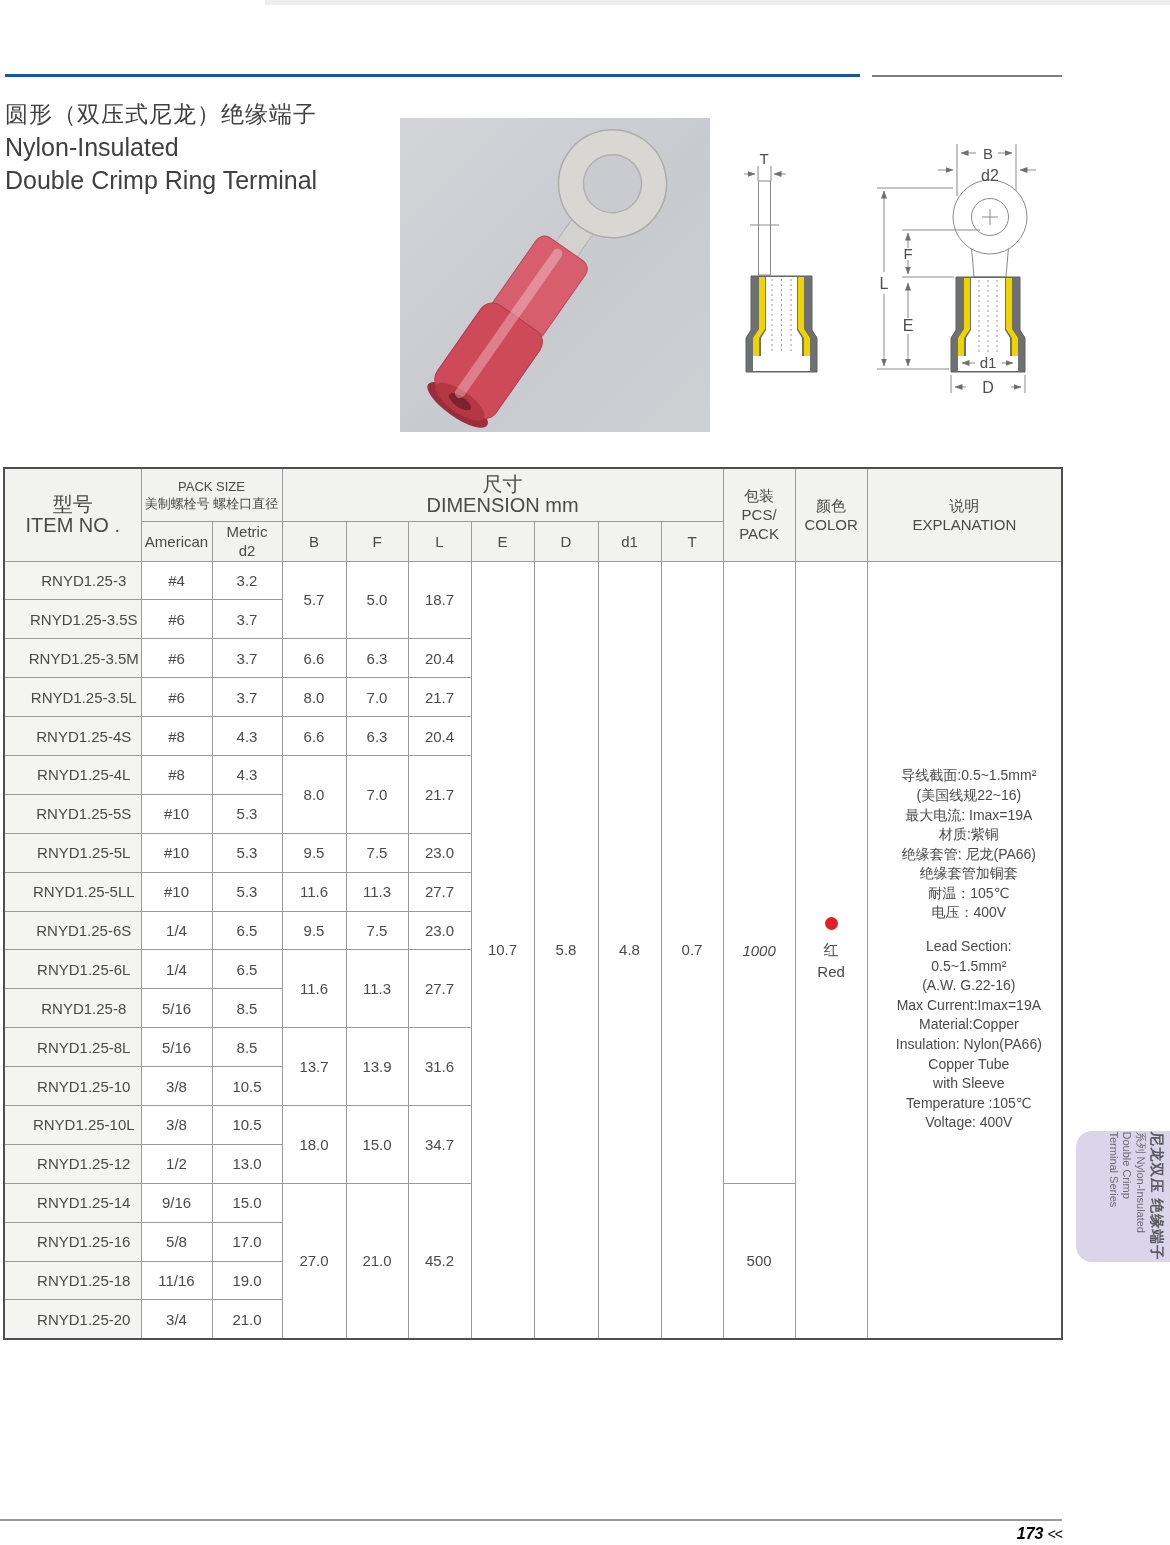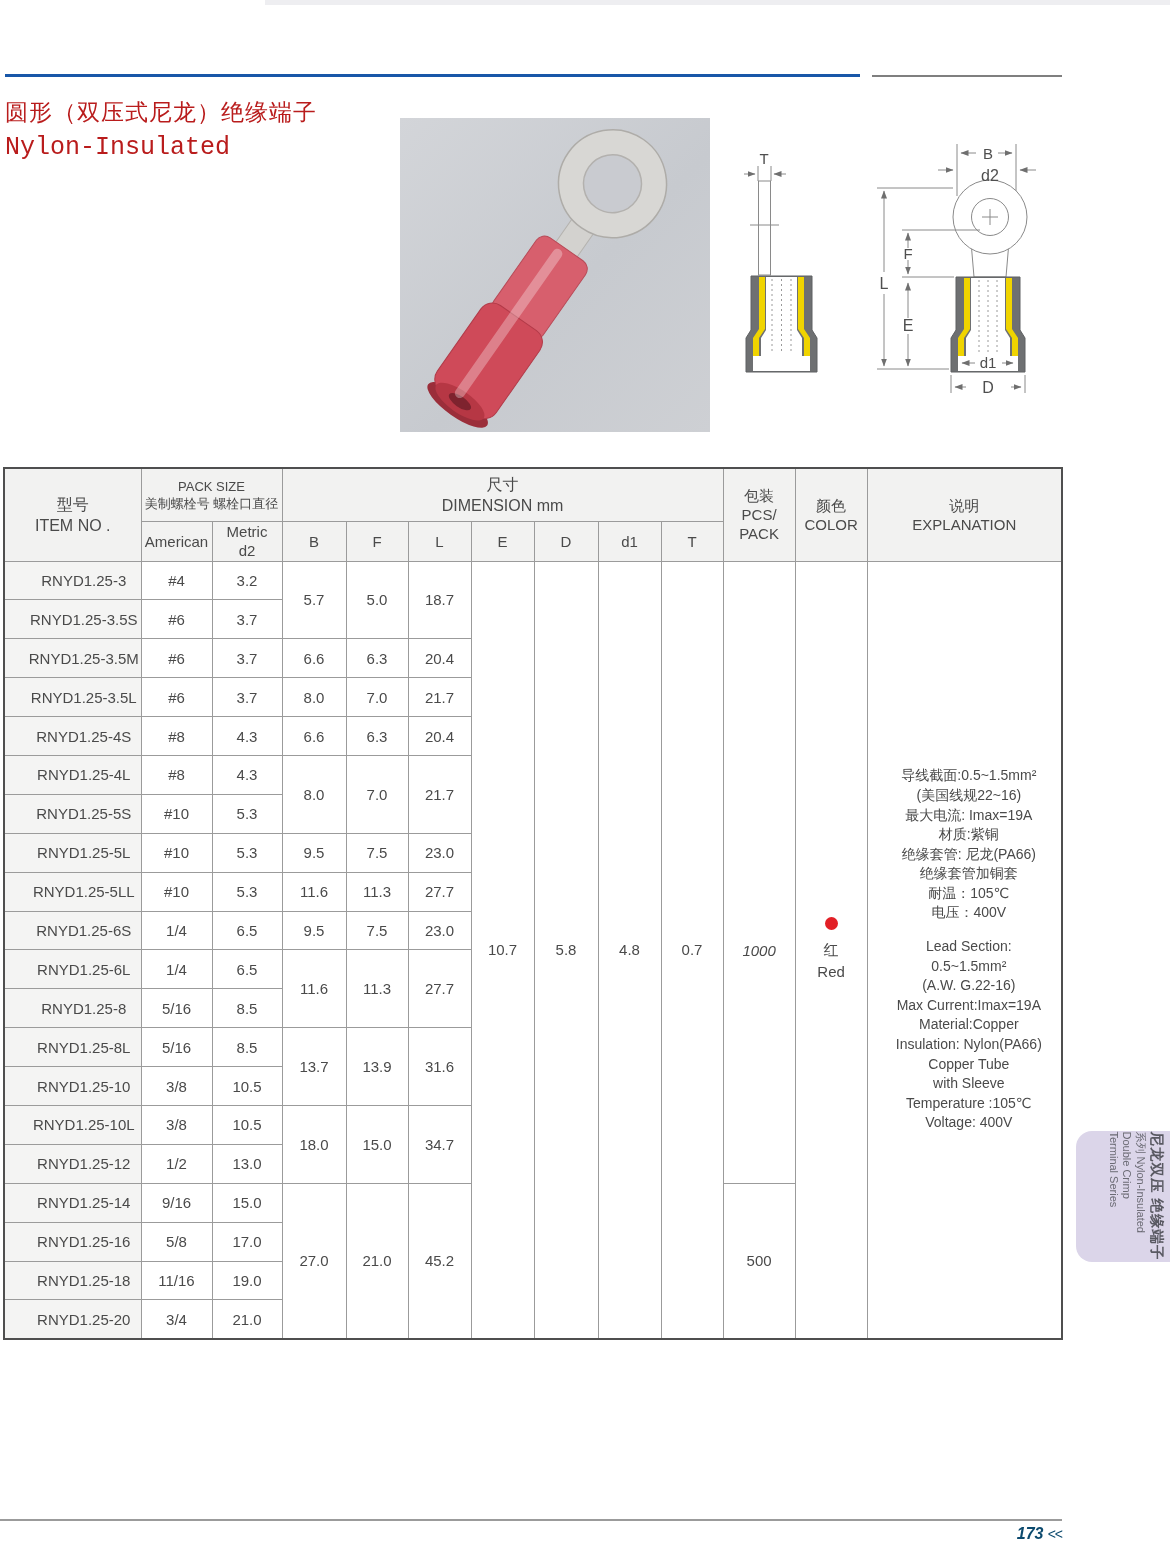--- a/index.html
+++ b/index.html
@@ -4,74 +4,75 @@
 <style>
   * { margin:0; padding:0; box-sizing:border-box; }
   html,body { background:#ffffff; }
   body { font-family:"Liberation Sans","DejaVu Sans",sans-serif; color:#4a4a4a; }
   .page { position:relative; width:1170px; height:1545px; background:#fff; overflow:hidden; }
 
   .top-strip { position:absolute; left:265px; top:0; width:905px; height:5px; background:#eeeef1; }
   .rule-blue { position:absolute; left:5px; top:74px; width:855px; height:3px; background:#1857a8; }
   .rule-gray { position:absolute; left:872px; top:75px; width:190px; height:2px; background:#7f7f7f; }
 
-  .title-block { position:absolute; left:5px; top:98px; line-height:33px; color:#b91c1c;font-family:Liberation Mono, monospace; }
+  .title-block { position:absolute; left:5px; top:98px; line-height:33px; color:#404040; }
   .title-zh { font-size:23px; letter-spacing:1px; }
   .title-en { font-size:25px; }
 
   .photo { position:absolute; left:400px; top:118px; width:310px; height:314px;
            background:linear-gradient(135deg,#d3d5d9 0%,#c7cacf 55%,#ced0d4 100%); }
 
   .diagram { position:absolute; left:718px; top:133px; }
 
   
   table.spec { position:absolute; left:3px; top:467px; width:1058px; border-collapse:collapse;
                table-layout:fixed; border:2px solid #4f4f4f; }
   table.spec td { border:1px solid #9b9b9b; text-align:center; vertical-align:middle;
                   font-size:15px; color:#4a4a4a; overflow:hidden; }
   tr.h1 { height:53px; } tr.h2 { height:40px; } tr.r { height:38.9px; }
   td.hd { background:#f2f2f1; color:#474747; }
   td.item { text-align:left; padding-left:22px; background:#f4f4f3; }
   .hd .small { font-size:13px; line-height:17px; display:block; }
-  .hd .big { font-size:16px; line-height:21px; display:block; }
+  .hd .big { font-size:20px; line-height:21px; display:block; }
   .hd .mid { font-size:15px; line-height:19px; display:block; }
   td.pack-first { padding-top:156px;font-style:italic; }
   td.expl { text-align:left; vertical-align:middle; padding:0 8px 0 17px; }
   .expl-block { font-size:14px; line-height:19.6px; white-space:pre-line; }
   .expl-block.cn { margin-bottom:14px; }
   .color-dot { display:inline-block; width:13px; height:13px; border-radius:50%; background:#e21f26; margin-bottom:6px; }
   .color-lines { font-size:15px; line-height:22px; }
 
   
   .side-tab { position:absolute; left:1076px; top:1131px; width:94px; height:131px;
               background:#dbd5e9; border-radius:16px 0 0 16px; }
   .side-tab-inner { position:absolute; left:50%; top:50%; width:131px; height:94px;
                     transform:translate(-50%,-50%) rotate(90deg); text-align:left; padding-top:4px; }
   .tab-line1 { font-size:14.5px; font-weight:bold; color:#595962; letter-spacing:1px; line-height:19px; }
   .tab-line  { font-size:11px; color:#6b6b74; line-height:13.5px; }
 
   .footer-rule { position:absolute; left:0; top:1519px; width:1062px; height:2px; background:#9b9b9b; }
-  .footer-no { position:absolute; left:930px; top:1525px; width:132px; text-align:right; font-size:15px; color:#0c4a6e; }
+  .footer-no { position:absolute; left:930px; top:1525px; width:132px; text-align:right; font-size:15px; color:#000000; }
   .footer-no .num { font-weight:bold; font-style:italic; font-size:16px; }
   .footer-no .chev { font-size:14px; letter-spacing:-1px; }
 
   svg text { font-family:"Liberation Sans","DejaVu Sans",sans-serif; fill:#4f4f4f; }
 </style>
 </head>
 <body>
 
 <div class="page">
 
   <div class="top-strip"></div>
   <div class="rule-blue" style="background: rgb(24, 87, 168);"></div>
   <div class="rule-gray" style="background: rgb(127, 127, 127);"></div>
 
   <div class="title-block">
     <div class="title-zh">圆形（双压式尼龙）绝缘端子</div>
     <div class="title-en">Nylon-Insulated</div>
+    <div class="title-en">Double Crimp Ring Terminal</div>
   </div>
 
   <div class="photo">
     <svg width="310" height="314" viewBox="0 0 310 314">
       <g transform="translate(115,205) rotate(35)">
         <ellipse cx="0" cy="100" rx="36" ry="12" fill="#9b2e3a"></ellipse>
         <rect x="-13" y="-135" width="26" height="55" fill="#d3d2cf" stroke="#b5b3af" stroke-width="1"></rect>
         <circle cx="0" cy="-170" r="54" fill="#d8d7d4" stroke="#aeaca8" stroke-width="1.5"></circle>
         <circle cx="0" cy="-170" r="29" fill="#c9cbd0" stroke="#b3b1ae" stroke-width="1.5"></circle>
         <rect x="-30" y="-90" width="60" height="94" rx="10" fill="#d75f6d" stroke="#b84a57" stroke-width="1"></rect>

